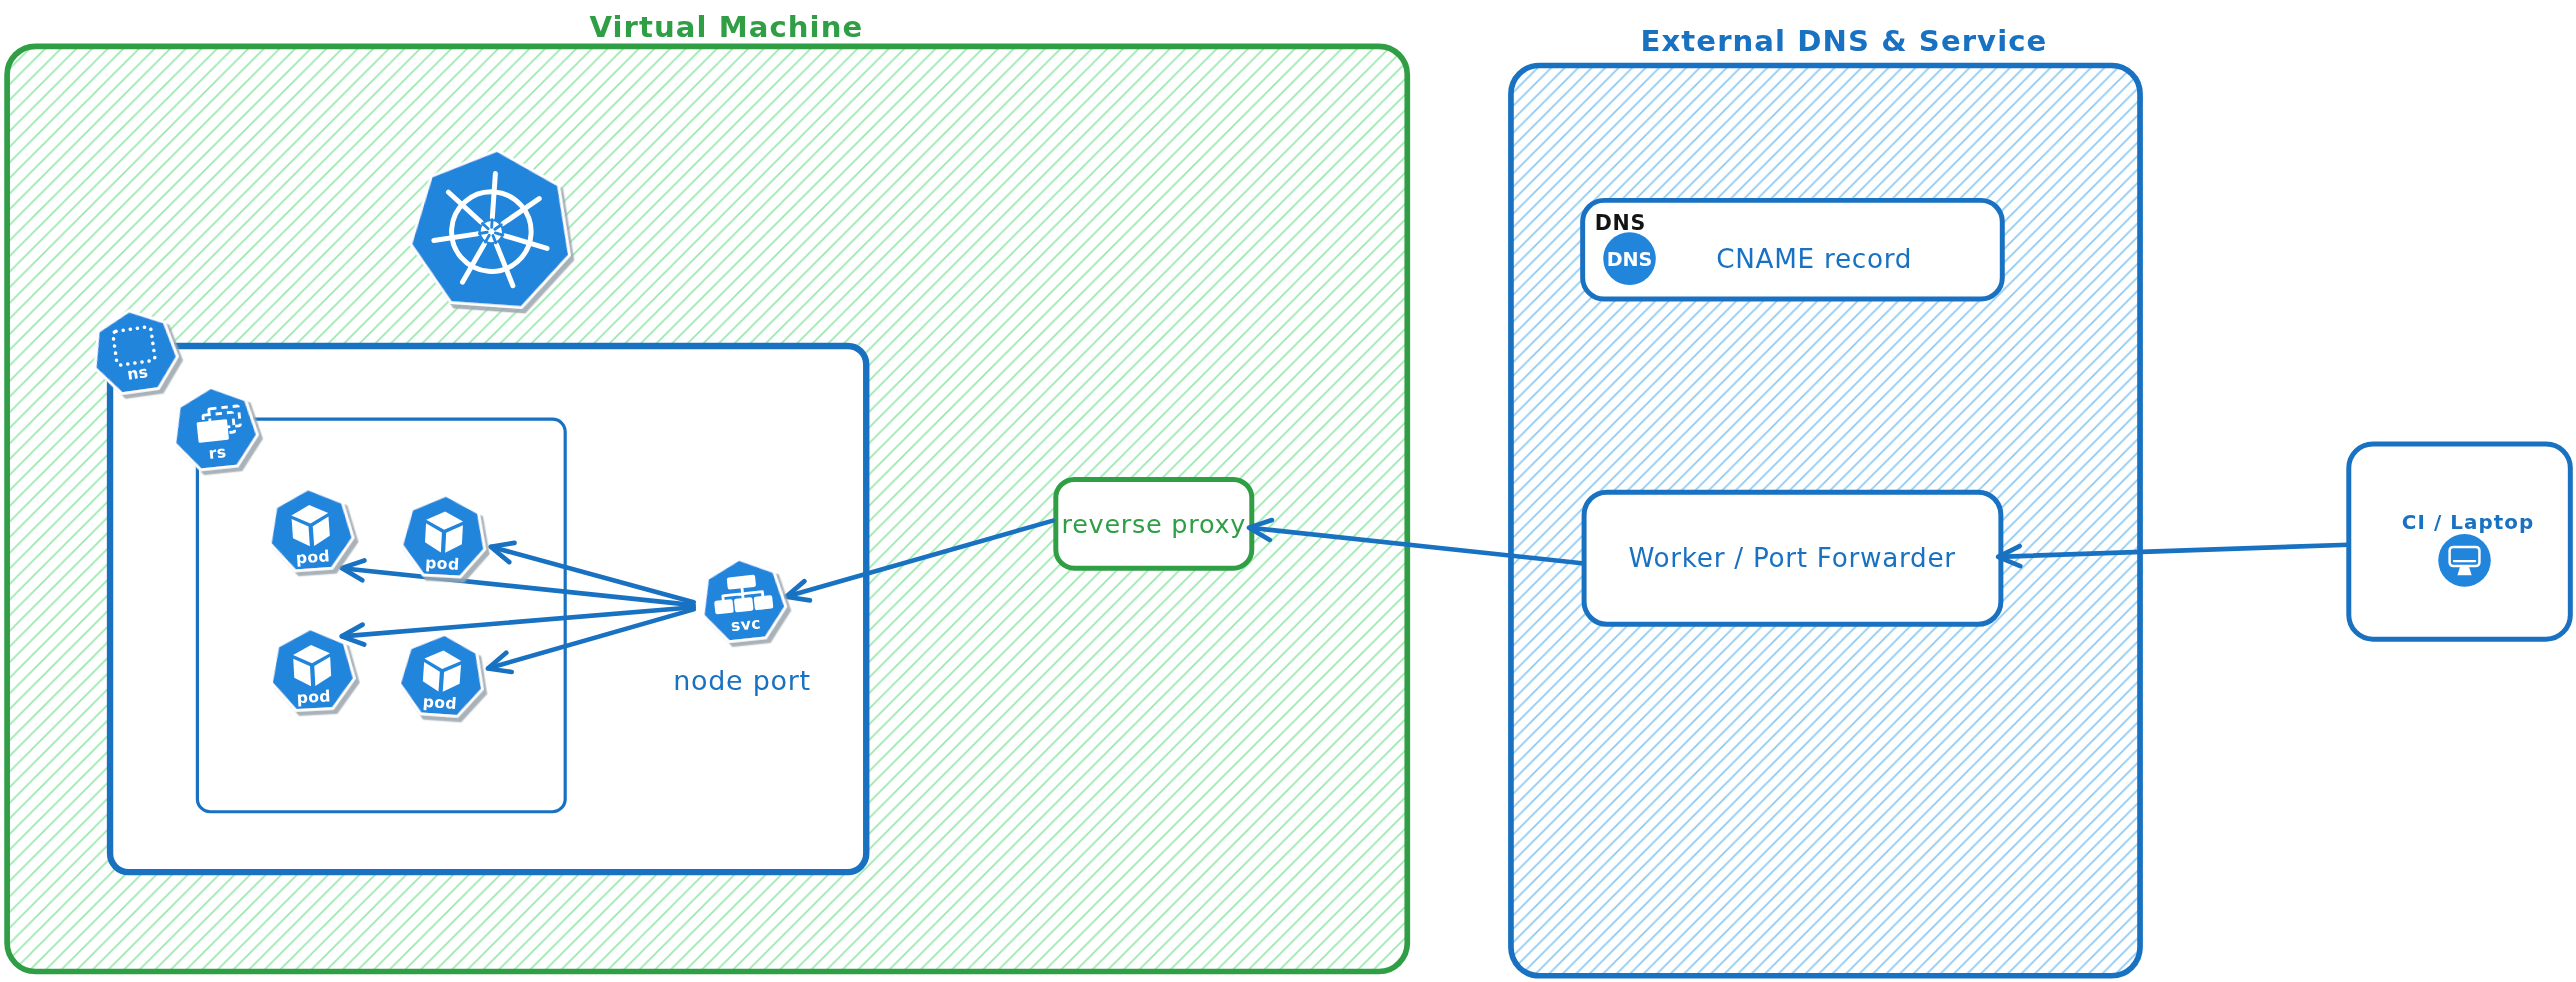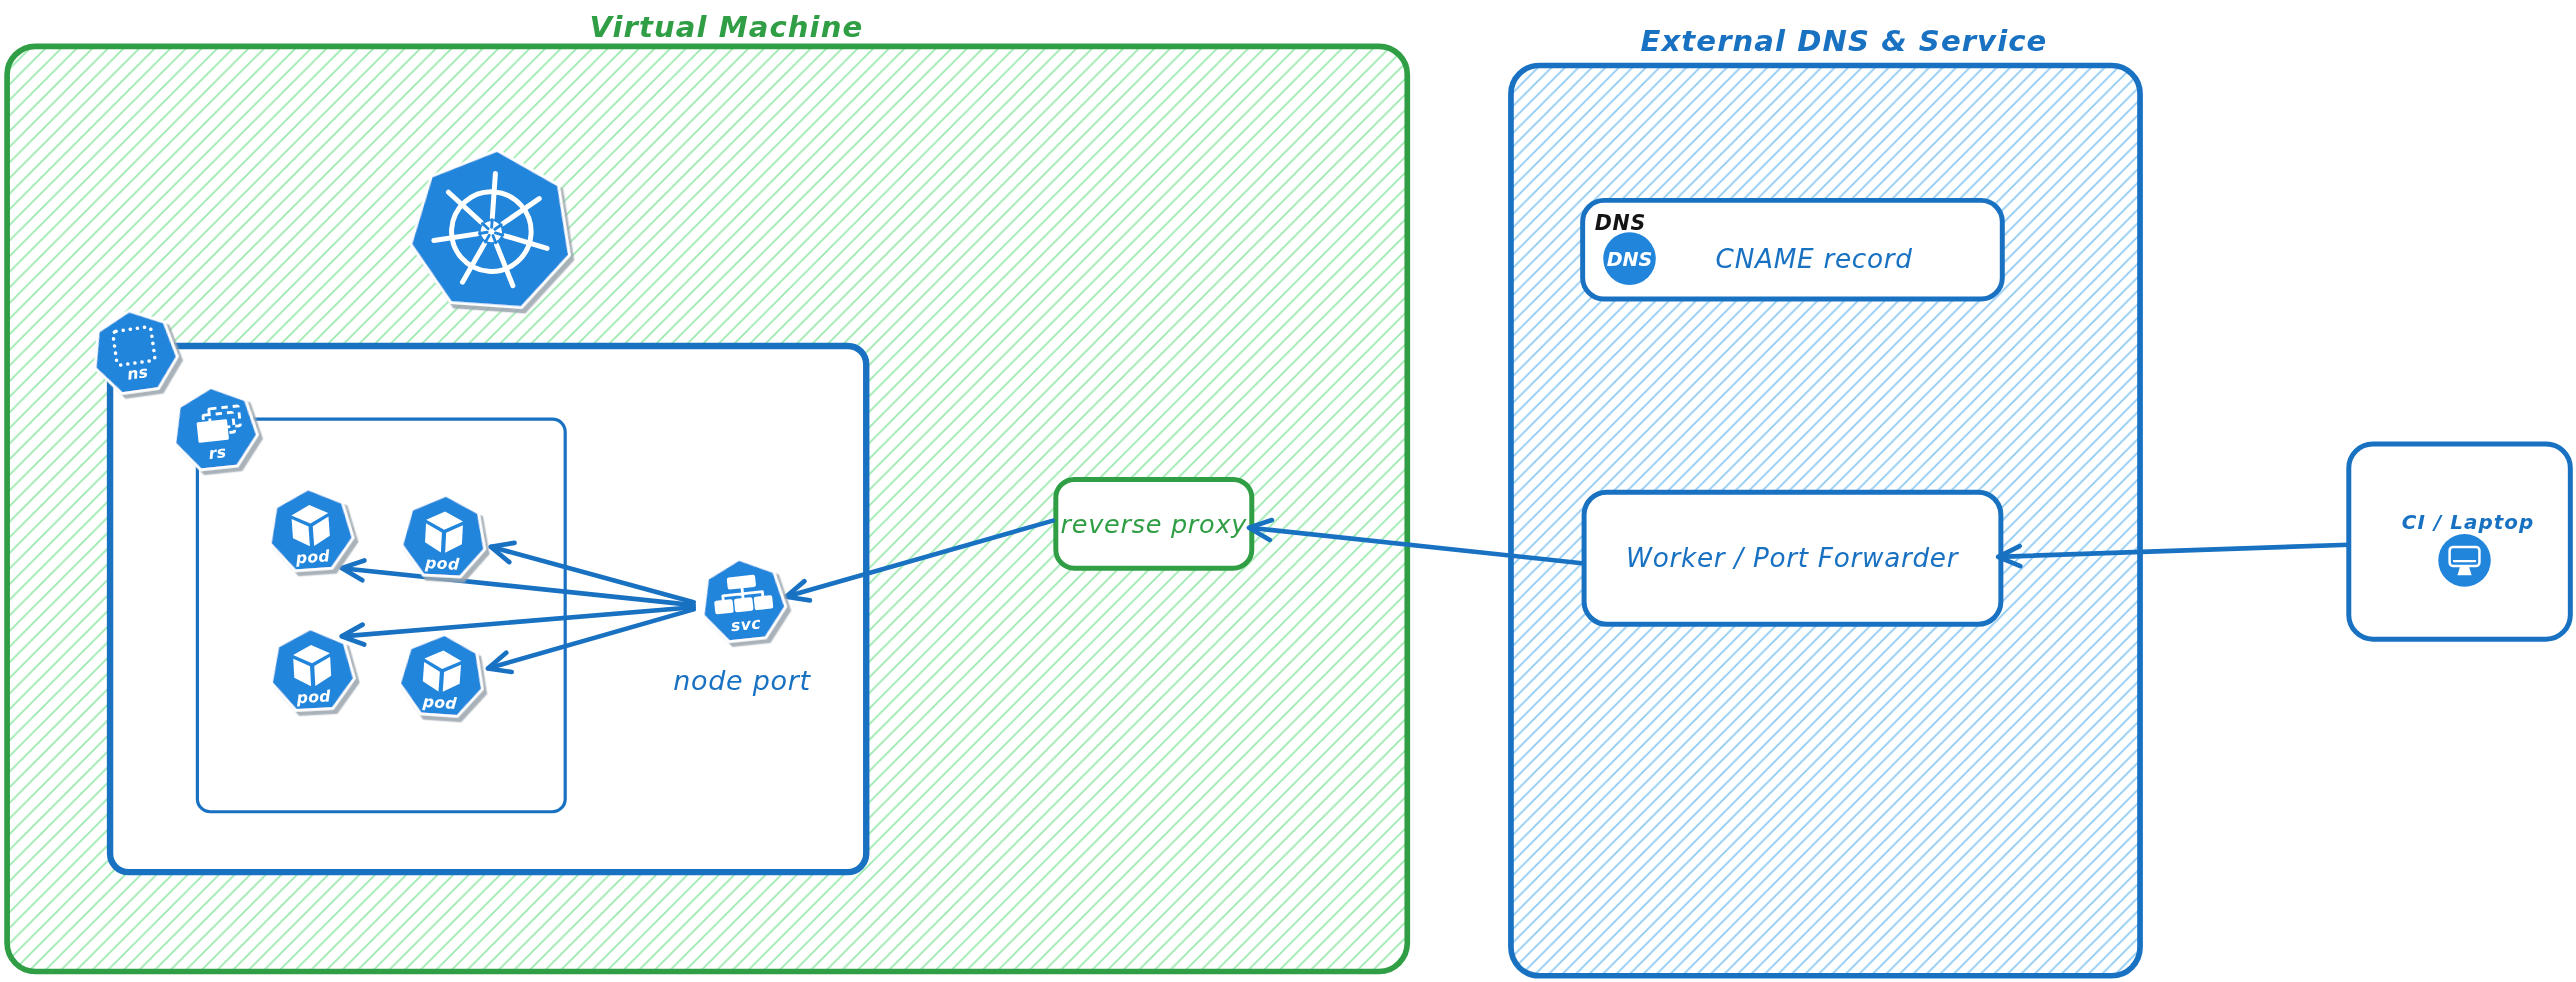--- a/index.html
+++ b/index.html
@@ -1,16 +1,16 @@
 <!DOCTYPE html>
 <html style="font-size:11.4px"><head>
 <meta charset="utf-8">
 <style>
   html,body{margin:0;padding:0;background:#ffffff;}
-  .canvas-wrap{width:2576px;height:983px;position:relative;background:#ffffff;font-style:italic;}
+  .canvas-wrap{width:2576px;height:983px;position:relative;background:#ffffff;}
   svg{display:block;}
   text{font-family:"DejaVu Sans","Liberation Sans",sans-serif;}
   .group-title{font-size:41px;font-weight:600;letter-spacing:1.5px;text-anchor:middle;}
   .t-green{fill:#2f9e44;}
   .t-blue{fill:#1971c2;}
   .t-black{fill:#141414;}
   .box-label{font-size:37px;font-weight:500;letter-spacing:1px;text-anchor:middle;fill:#1971c2;}
   .box-label-green{font-size:36px;font-weight:500;letter-spacing:1px;text-anchor:middle;fill:#2f9e44;}
   .caption{font-size:38px;font-weight:500;letter-spacing:1px;text-anchor:middle;fill:#1971c2;}
   .small-label{font-size:29px;font-weight:600;letter-spacing:1px;text-anchor:middle;}

